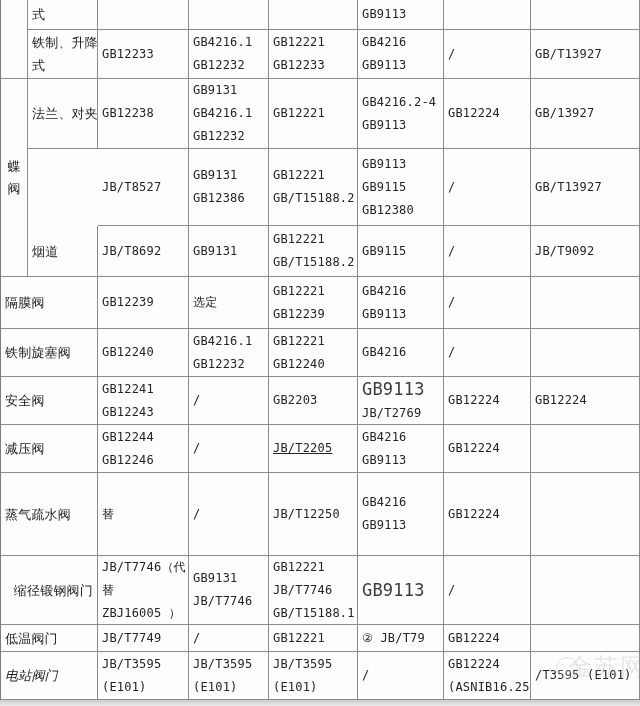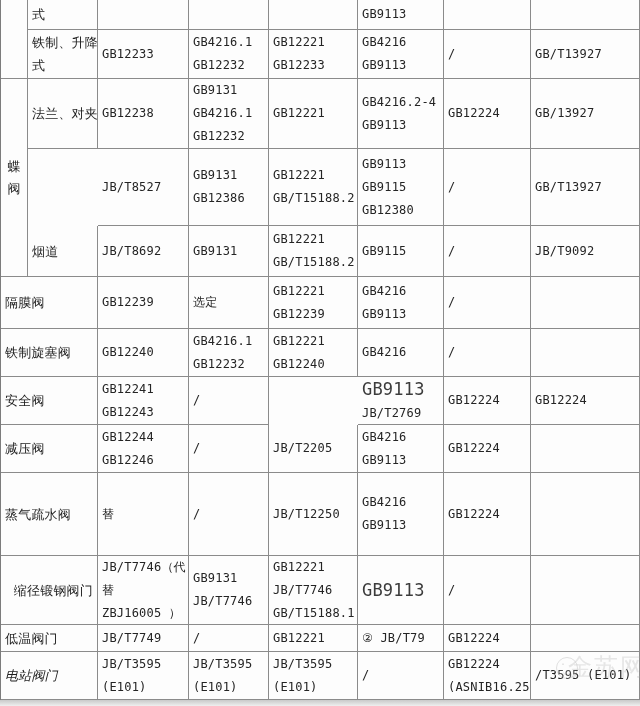--- a/index.html
+++ b/index.html
@@ -217,41 +217,44 @@
     <div class="cell label" style="grid-area: 8 / 1 / span 1 / span 2;">
       <span class="line">安全阀</span>
     </div>
     <div class="cell" style="grid-area: 8 / 3 / span 1 / span 1;">
       <span class="line">GB12241</span>
       <span class="line">GB12243</span>
     </div>
     <div class="cell" style="grid-area: 8 / 4 / span 1 / span 1;">
       <span class="line">/</span>
     </div>
+    <div class="cell" style="grid-area: 8 / 5 / span 1 / span 1;">
+      <span class="line">GB2203</span>
+    </div>
     <div class="cell" style="grid-area: 8 / 6 / span 1 / span 1;">
       <span class="line big">GB9113</span>
       <span class="line">JB/T2769</span>
     </div>
     <div class="cell" style="grid-area: 8 / 7 / span 1 / span 1;">
       <span class="line">GB12224</span>
     </div>
     <div class="cell" style="grid-area: 8 / 8 / span 1 / span 1;">
       <span class="line">GB12224</span>
     </div>
     <div class="cell label" style="grid-area: 9 / 1 / span 1 / span 2;">
       <span class="line">减压阀</span>
     </div>
     <div class="cell" style="grid-area: 9 / 3 / span 1 / span 1;">
       <span class="line">GB12244</span>
       <span class="line">GB12246</span>
     </div>
     <div class="cell" style="grid-area: 9 / 4 / span 1 / span 1;">
       <span class="line">/</span>
     </div>
-    <div class="cell" style="grid-area: 9 / 5 / span 1 / span 1;">
+    <div class="cell" style="grid-area: 9 / 5 / span 1 / span 1; text-decoration: underline;">
       <span class="line">JB/T2205</span>
     </div>
     <div class="cell" style="grid-area: 9 / 6 / span 1 / span 1;">
       <span class="line">GB4216</span>
       <span class="line">GB9113</span>
     </div>
     <div class="cell" style="grid-area: 9 / 7 / span 1 / span 1;">
       <span class="line">GB12224</span>
     </div>
     <div class="cell" style="grid-area: 9 / 8 / span 1 / span 1;"></div>

